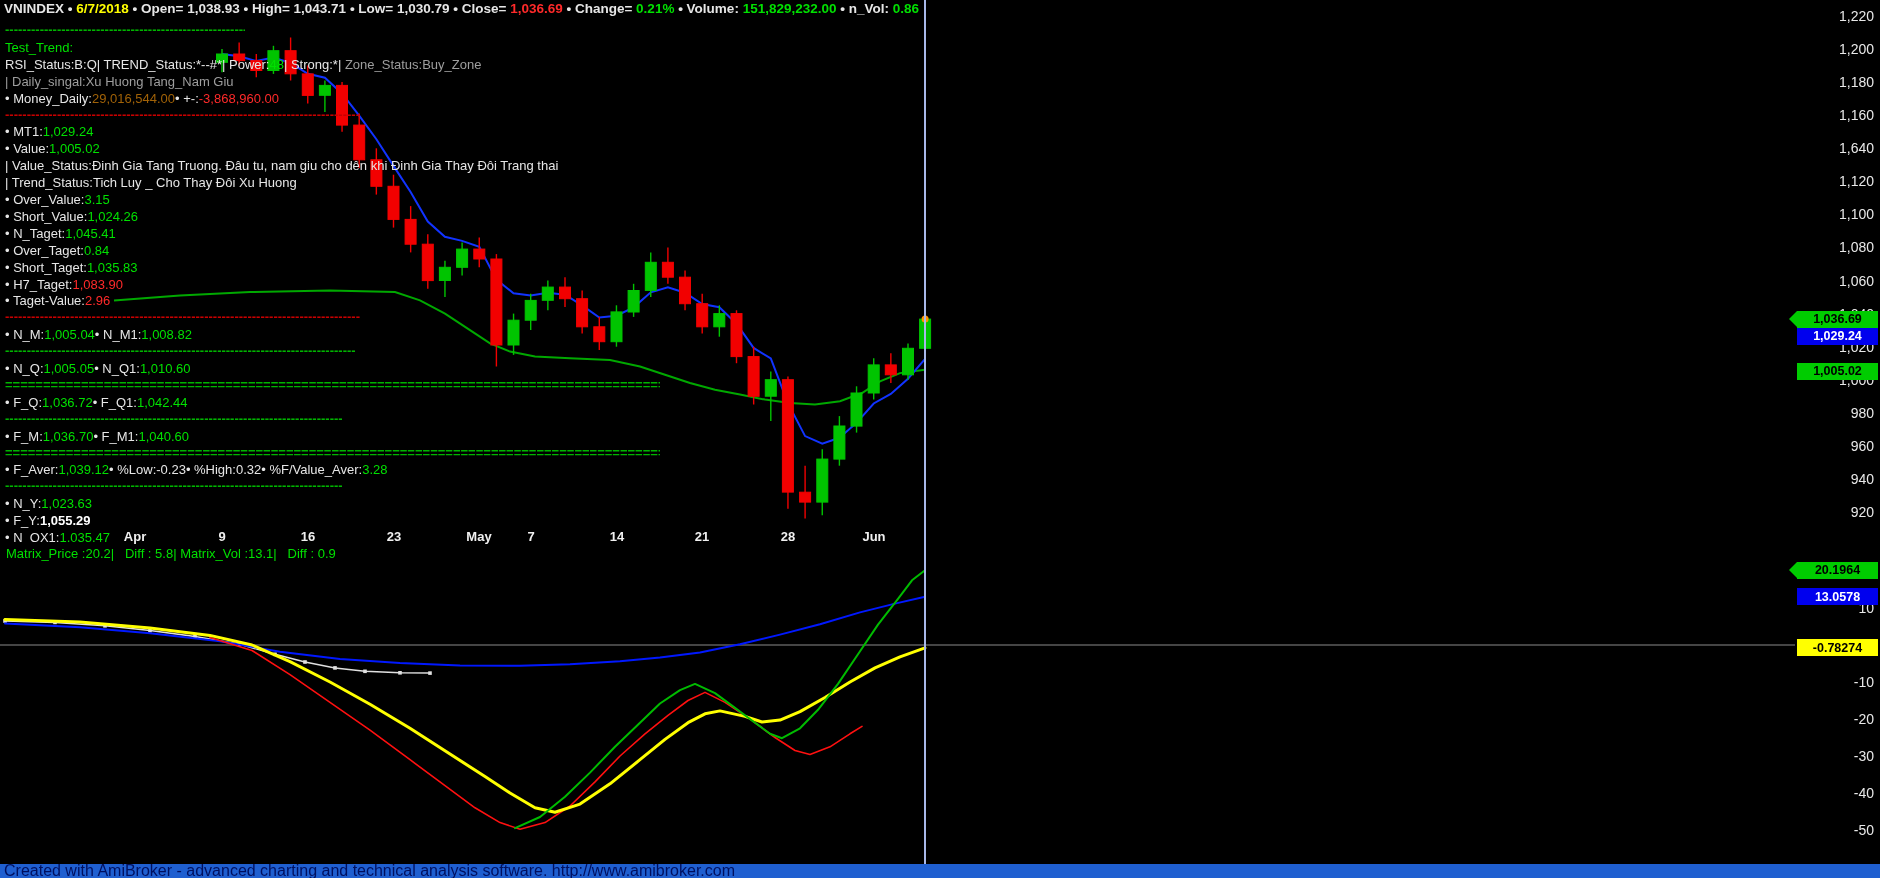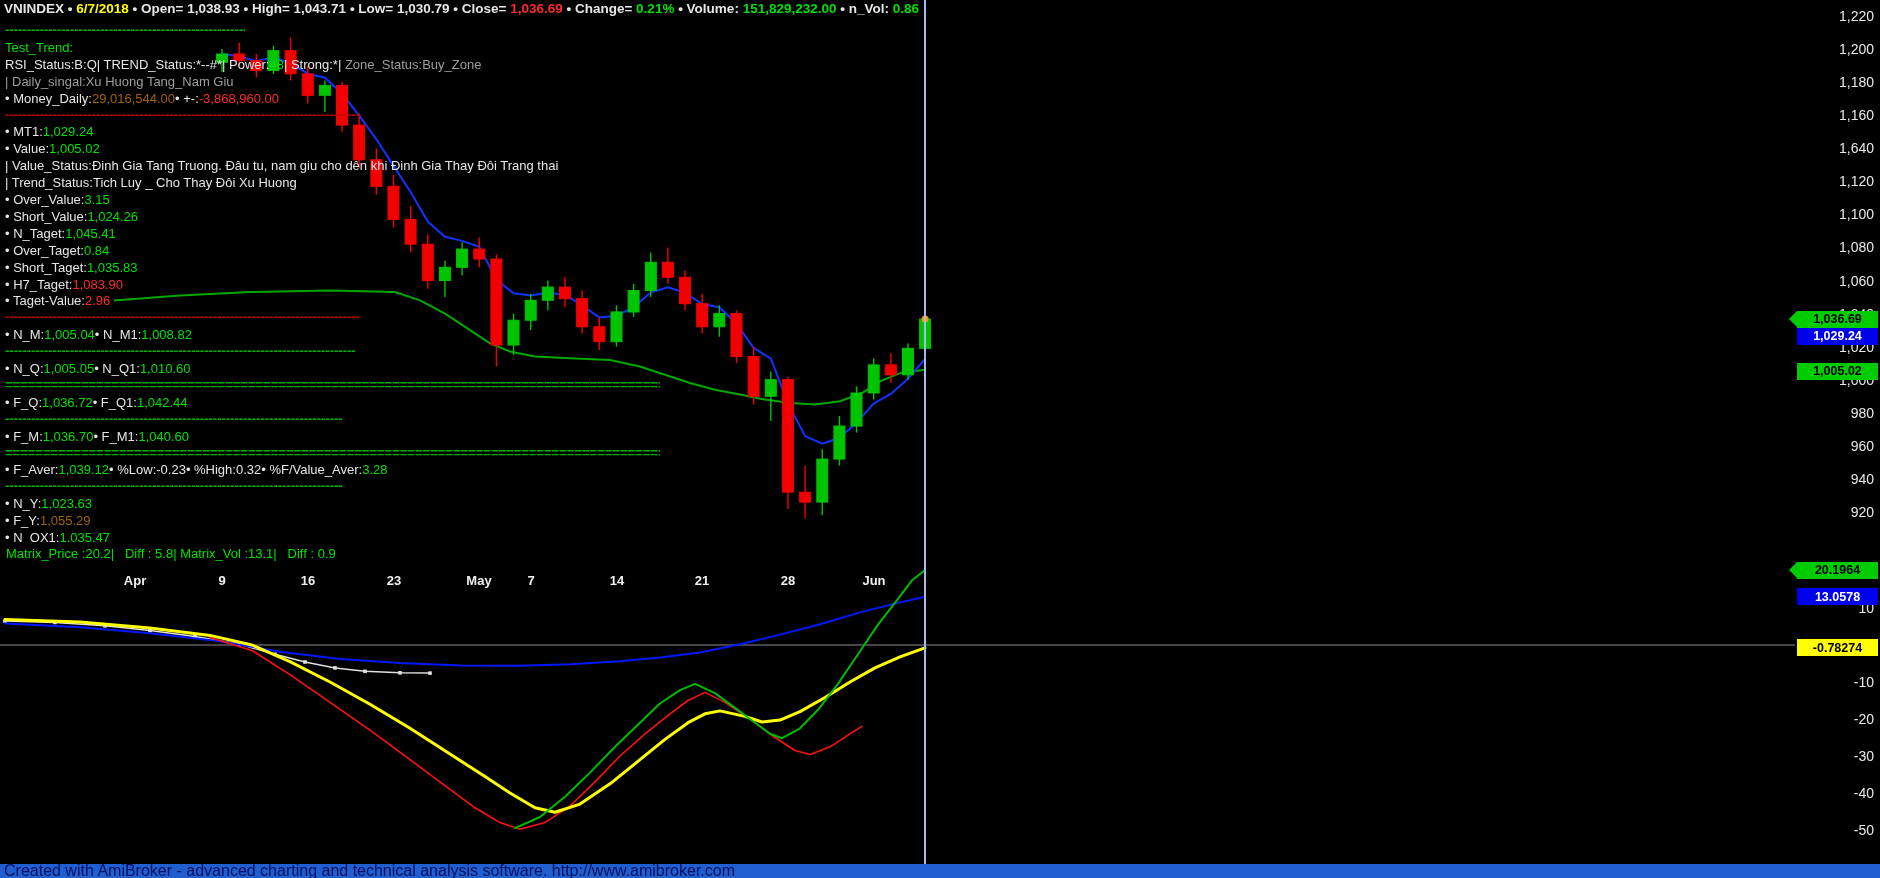--- a/index.html
+++ b/index.html
@@ -4,21 +4,21 @@
 <style>
   html,body{margin:0;padding:0;background:#000;}
   .screen{position:relative;width:1880px;height:878px;background:#000;overflow:hidden;
           font-family:"Liberation Sans",sans-serif;}
   .hdr{position:absolute;left:4px;top:1px;font-size:13.5px;font-weight:700;white-space:pre;z-index:6;}
   .info{position:absolute;left:5px;top:23px;width:980px;height:519px;overflow:hidden;z-index:5;}
   .info .line{position:absolute;left:0;font-size:13px;white-space:pre;line-height:16px;}
   .info .sep{position:absolute;left:0;font-size:13px;font-weight:700;white-space:pre;overflow:hidden;line-height:14px;}
   .svgpane{position:absolute;left:0;z-index:1;}
   .tick{position:absolute;width:72px;text-align:right;font-size:14px;color:#e8e8e8;z-index:2;}
-  .datelabel{position:absolute;top:529px;transform:translateX(-50%);font-size:13px;font-weight:700;color:#f0f0f0;z-index:2;margin-top:44px;}
+  .datelabel{position:absolute;top:529px;transform:translateX(-50%);font-size:13px;font-weight:700;color:#f0f0f0;z-index:2;}
   .matrix{position:absolute;left:6px;top:546px;font-size:13px;white-space:pre;z-index:2;}
   .tag{position:absolute;left:1797px;width:81px;height:17px;display:flex;align-items:center;justify-content:center;
        font-size:12.5px;font-weight:700;z-index:7;}
   .tag .arr{position:absolute;left:-8px;top:0;width:0;height:0;
        border-top:8.5px solid transparent;border-bottom:8.5px solid transparent;}
   .crosshair{position:absolute;top:0;width:2px;height:864px;z-index:4;}
   .statusbar{position:absolute;left:0;top:864px;width:1880px;height:14px;display:flex;align-items:center;z-index:8;}
   .statusbar span{font-size:16px;padding-left:4px;}
 </style>
 </head>
@@ -140,21 +140,21 @@
       <div class="sep" style="top: 321.1px; width: 350px; color: rgb(0, 180, 0);">----------------------------------------------------------------------------------------------------------------------------------------------------------------</div>
       <div class="line" style="top: 338px;"><span style="color: rgb(230, 230, 230);">• N_Q:</span><span style="color: rgb(0, 224, 0);">1,005.05</span><span style="color: rgb(230, 230, 230);">• N_Q1:</span><span style="color: rgb(0, 224, 0);">1,010.60</span></div>
       <div class="sep" style="top: 354.9px; width: 655px; color: rgb(0, 180, 0);">================================================================================================================================================================</div>
       <div class="line" style="top: 371.8px;"><span style="color: rgb(230, 230, 230);">• F_Q:</span><span style="color: rgb(0, 224, 0);">1,036.72</span><span style="color: rgb(230, 230, 230);">• F_Q1:</span><span style="color: rgb(0, 224, 0);">1,042.44</span></div>
       <div class="sep" style="top: 388.7px; width: 337px; color: rgb(0, 180, 0);">----------------------------------------------------------------------------------------------------------------------------------------------------------------</div>
       <div class="line" style="top: 405.6px;"><span style="color: rgb(230, 230, 230);">• F_M:</span><span style="color: rgb(0, 224, 0);">1,036.70</span><span style="color: rgb(230, 230, 230);">• F_M1:</span><span style="color: rgb(0, 224, 0);">1,040.60</span></div>
       <div class="sep" style="top: 422.5px; width: 655px; color: rgb(0, 180, 0);">================================================================================================================================================================</div>
       <div class="line" style="top: 439.4px;"><span style="color: rgb(230, 230, 230);">• F_Aver:</span><span style="color: rgb(0, 224, 0);">1,039.12</span><span style="color: rgb(230, 230, 230);">• %Low:-0.23• %High:0.32• %F/Value_Aver:</span><span style="color: rgb(0, 224, 0);">3.28</span></div>
       <div class="sep" style="top: 456.3px; width: 337px; color: rgb(0, 180, 0);">----------------------------------------------------------------------------------------------------------------------------------------------------------------</div>
       <div class="line" style="top: 473.2px;"><span style="color: rgb(230, 230, 230);">• N_Y:</span><span style="color: rgb(0, 224, 0);">1,023.63</span></div>
-      <div class="line" style="top: 490.1px;"><span style="color: rgb(230, 230, 230);">• F_Y:</span><span style="color: #a16207;">1,055.29</span></div>
+      <div class="line" style="top: 490.1px;"><span style="color: rgb(230, 230, 230);">• F_Y:</span><span style="color: #ffffff; font-weight: bold;">1,055.29</span></div>
       <div class="line" style="top: 507px;"><span style="color: rgb(230, 230, 230);">• N_QX1:</span><span style="color: rgb(0, 224, 0);">1,035.47</span></div>
     </div>
 
   <div id="price-ticks">
       <div class="tick" style="left: 1802px; top: 8px;">1,220</div>
       <div class="tick" style="left: 1802px; top: 41.0667px;">1,200</div>
       <div class="tick" style="left: 1802px; top: 74.1333px;">1,180</div>
       <div class="tick" style="left: 1802px; top: 107.2px;">1,160</div>
       <div class="tick" style="left: 1802px; top: 140.267px;">1,640</div>
       <div class="tick" style="left: 1802px; top: 173.333px;">1,120</div>

